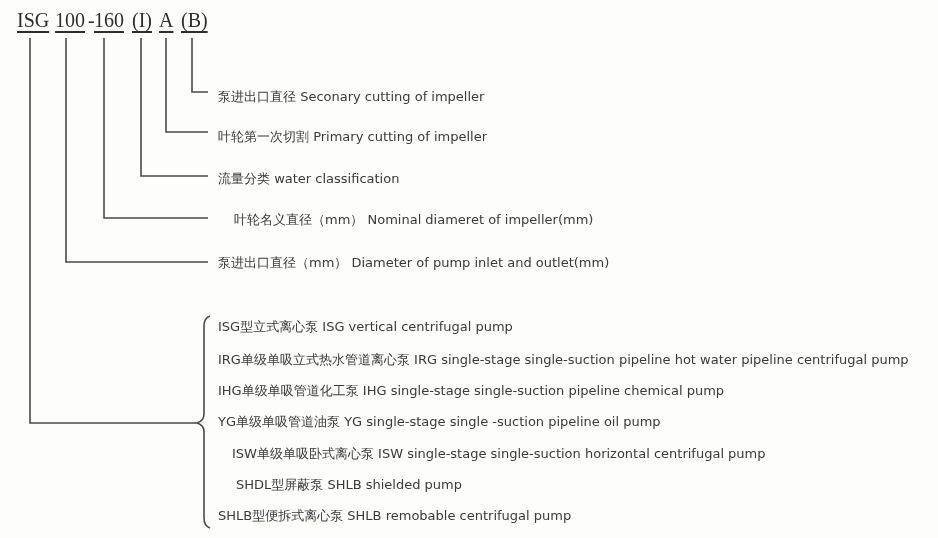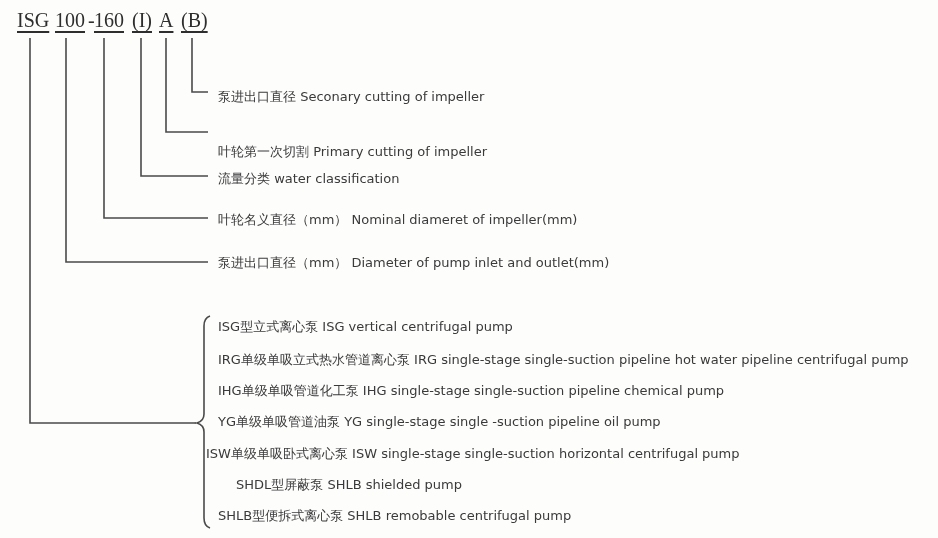--- a/index.html
+++ b/index.html
@@ -49,29 +49,29 @@
     <polyline points="30,38 30,423 196,423"></polyline>
 
     <path d="M210,316 Q204,318 204,326 L204,414 Q204,421 197,423 Q204,425 204,432 L204,518 Q204,526 210,528"></path>
   </g>
 </svg>
 
 <div class="label" style="left:218px;top:89px">
   <span>泵进出口直径</span>
   <span>Seconary cutting of impeller</span>
 </div>
-<div class="label" style="left:218px;top:144px">
+<div class="label" style="left:218px;top:129px">
   <span>叶轮第一次切割</span>
   <span>Primary cutting of impeller</span>
 </div>
 <div class="label" style="left:218px;top:171px">
   <span>流量分类</span>
   <span>water classification</span>
 </div>
-<div class="label" style="left:218px;top:212px">
+<div class="label" style="left:234px;top:212px">
   <span>叶轮名义直径（mm）</span>
   <span>Nominal diameret of impeller(mm)</span>
 </div>
 <div class="label" style="left:218px;top:255px">
   <span>泵进出口直径（mm）</span>
   <span>Diameter of pump inlet and outlet(mm)</span>
 </div>
 
 <div class="label" style="left:218px;top:319px">
   <span>ISG型立式离心泵</span>
@@ -82,21 +82,21 @@
   <span>IRG single-stage single-suction pipeline hot water pipeline centrifugal pump</span>
 </div>
 <div class="label" style="left:218px;top:383px">
   <span>IHG单级单吸管道化工泵</span>
   <span>IHG single-stage single-suction pipeline chemical pump</span>
 </div>
 <div class="label" style="left:218px;top:414px">
   <span>YG单级单吸管道油泵</span>
   <span>YG single-stage single -suction pipeline oil pump</span>
 </div>
-<div class="label" style="left:206px;top:446px">
+<div class="label" style="left:232px;top:446px">
   <span>ISW单级单吸卧式离心泵</span>
   <span>ISW single-stage single-suction horizontal centrifugal pump</span>
 </div>
 <div class="label" style="left:236px;top:477px">
   <span>SHDL型屏蔽泵</span>
   <span>SHLB shielded pump</span>
 </div>
 <div class="label" style="left:218px;top:508px">
   <span>SHLB型便拆式离心泵</span>
   <span>SHLB remobable centrifugal pump</span>

